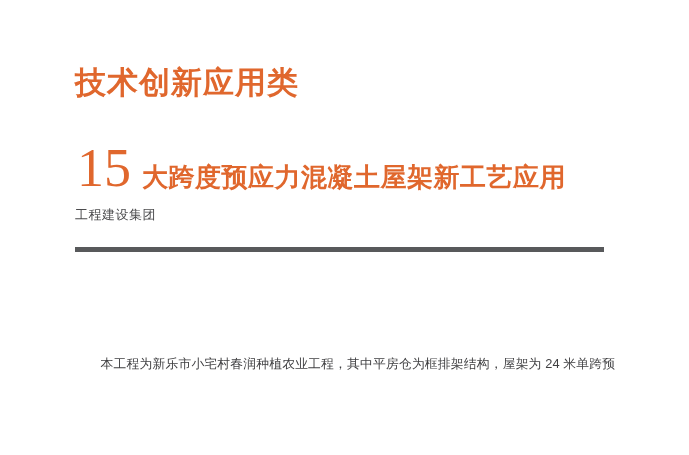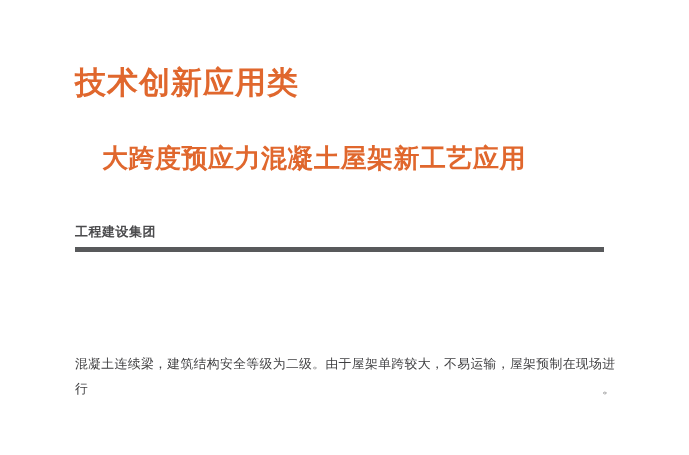--- a/index.html
+++ b/index.html
@@ -35,32 +35,32 @@
     white-space: nowrap;
   }
   .article-number {
     font-family: "Liberation Serif", "DejaVu Serif", serif;
     font-size: 54px;
     font-weight: 400;
     line-height: 1;
     color: var(--accent, #E0672D);
   }
   .article-title {
-    margin-left: 25px;
+    margin-left: 11px;
     font-size: 26px;
     font-weight: 700;
     letter-spacing: 0.5px;
     color: var(--accent, #E0672D);
   }
   .org-label {
     position: absolute;
     left: 75px;
-    top: 223px;
+    top: 206px;
     font-size: 13px;
-    font-weight: 700;
+    font-weight: 400;
     letter-spacing: 0.5px;
     color: var(--label-text, #4B4B4D);
   }
   .divider-bar {
     position: absolute;
     left: 75px;
     top: 247px;
     width: 529px;
     height: 5px;
     background: var(--divider, #58595B);
@@ -93,25 +93,26 @@
   }
 </style>
 </head>
 <body>
 
 <div class="page">
 
   <h1 class="section-title">技术创新应用类</h1>
 
   <div class="article-title-row">
+    <span class="article-number">15</span>
     <span class="article-title">大跨度预应力混凝土屋架新工艺应用</span>
   </div>
 
   <div class="org-label">工程建设集团</div>
 
   <div class="divider-bar"></div>
 
 
   <div class="body-paragraph">
-    <div class="body-line">混凝土连续梁，建筑结构安全等级为二级。由于屋架单跨较大，不易运输，屋架预制在现场进行。</div>
+    <div class="body-line first">本工程为新乐市小宅村春润种植农业工程，其中平房仓为框排架结构，屋架为 24 米单跨预</div>
   </div>
 
 </div>
 
 </body></html>

